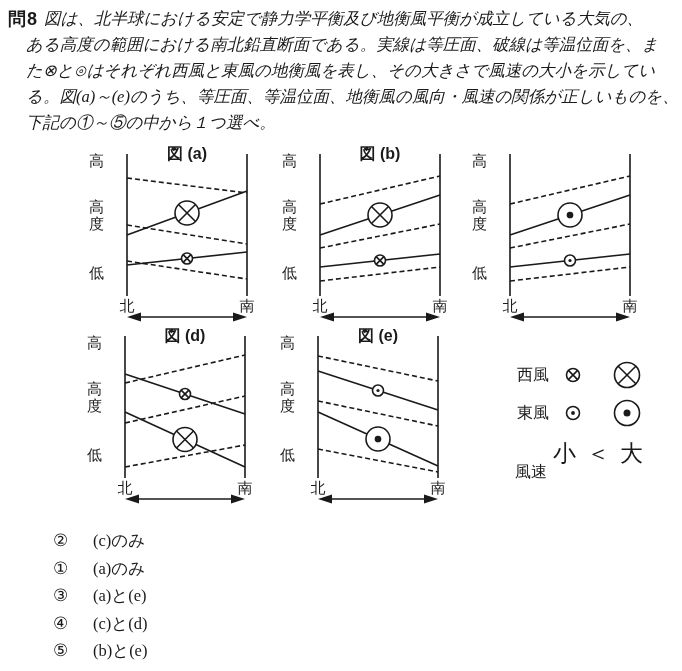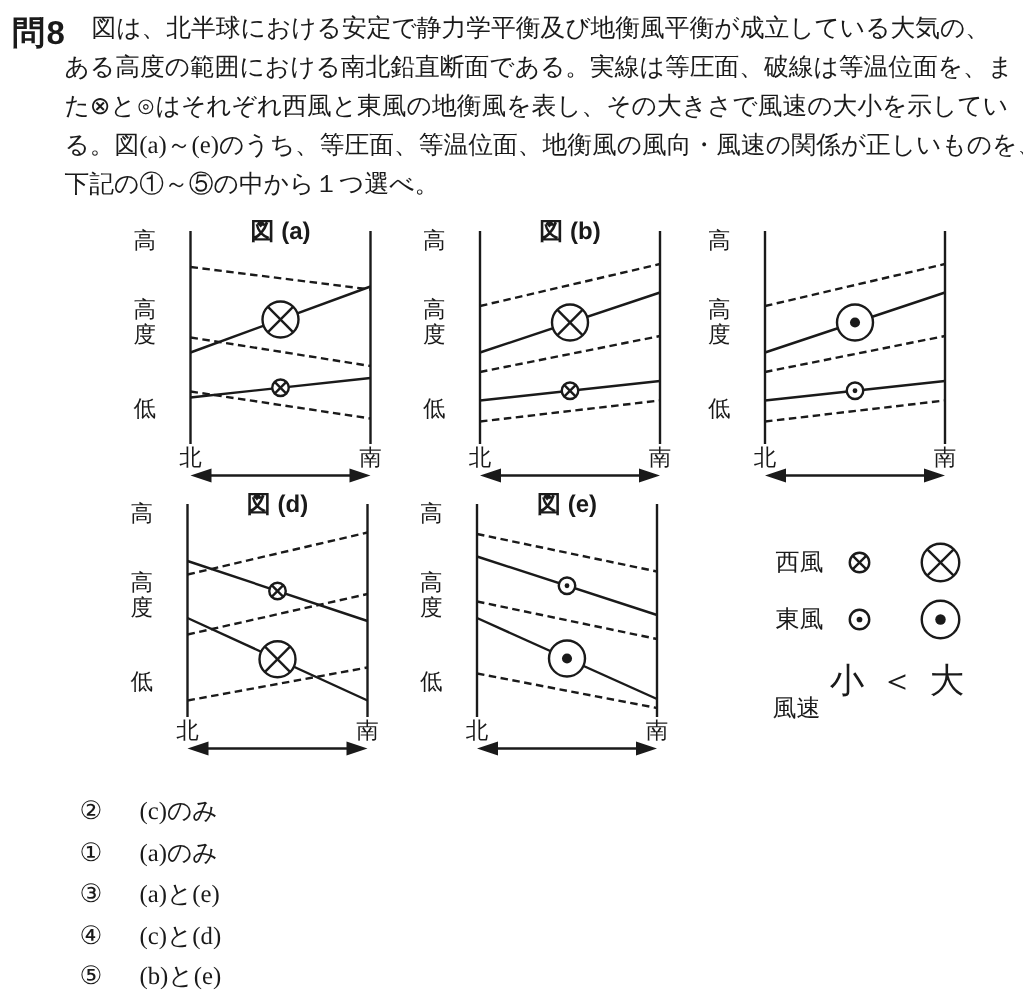--- a/index.html
+++ b/index.html
@@ -1,24 +1,24 @@
 <!DOCTYPE html>
 <html><head>
 <meta charset="utf-8">
 <style>
   html,body{margin:0;padding:0;background:#fff;}
   #page{position:relative;width:682px;height:671px;background:#ffffff;color:#1a1a1a;
         font-family:"Liberation Sans",sans-serif;overflow:hidden;}
 
   
   .question{position:absolute;left:8px;top:6px;width:668px;}
-  .qnum{position:absolute;left:0;top:1px;font-weight:bold;font-size:22px;
+  .qnum{position:absolute;left:0;top:1px;font-weight:bold;font-size:18px;
         font-family:"Liberation Sans",sans-serif;letter-spacing:1px;}
-  .qlines{margin-left:35px;font-family:"Liberation Serif",serif;font-size:16.5px;
-          line-height:26px;white-space:nowrap;}
+  .qlines{margin-left:18px;font-family:"Liberation Serif",serif;font-size:16.5px;
+          line-height:26px;white-space:nowrap;font-style:italic;}
   .qline-first{text-indent:18px;}
 
   
   .panel{position:absolute;width:168px;height:182px;}
   .p-title{position:absolute;left:42px;top:-2px;width:120px;text-align:center;
            font-size:16px;font-weight:bold;}
   .axis-label{position:absolute;font-size:15px;line-height:17px;}
   .t-high{left:4px;top:6px;}
   .t-alt{left:4px;top:52px;width:1em;word-break:break-all;}
   .t-low{left:4px;top:118px;}

